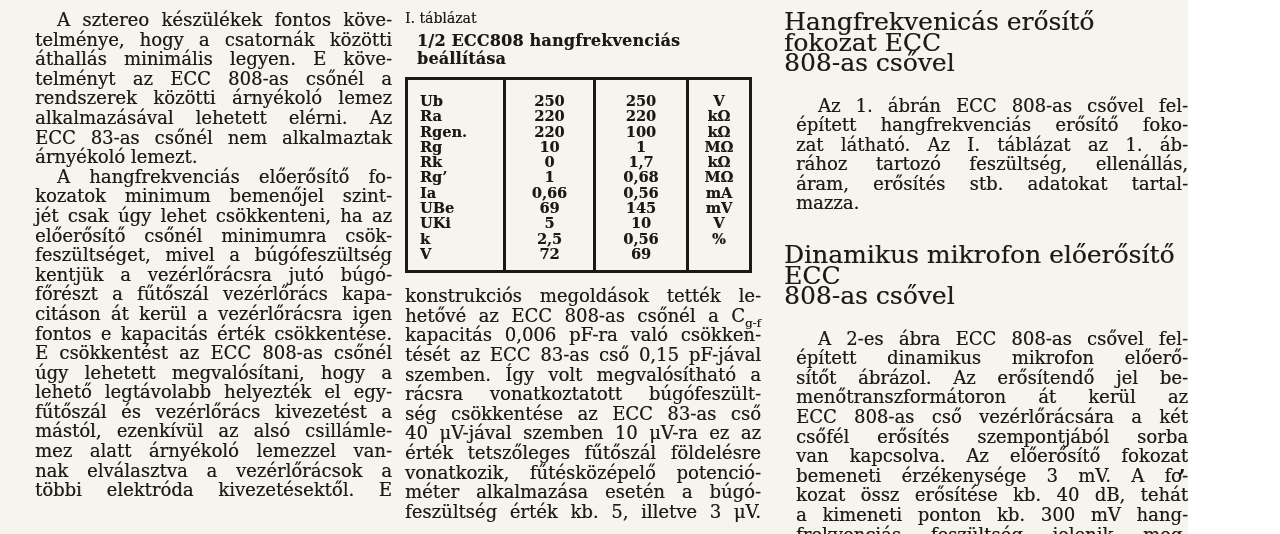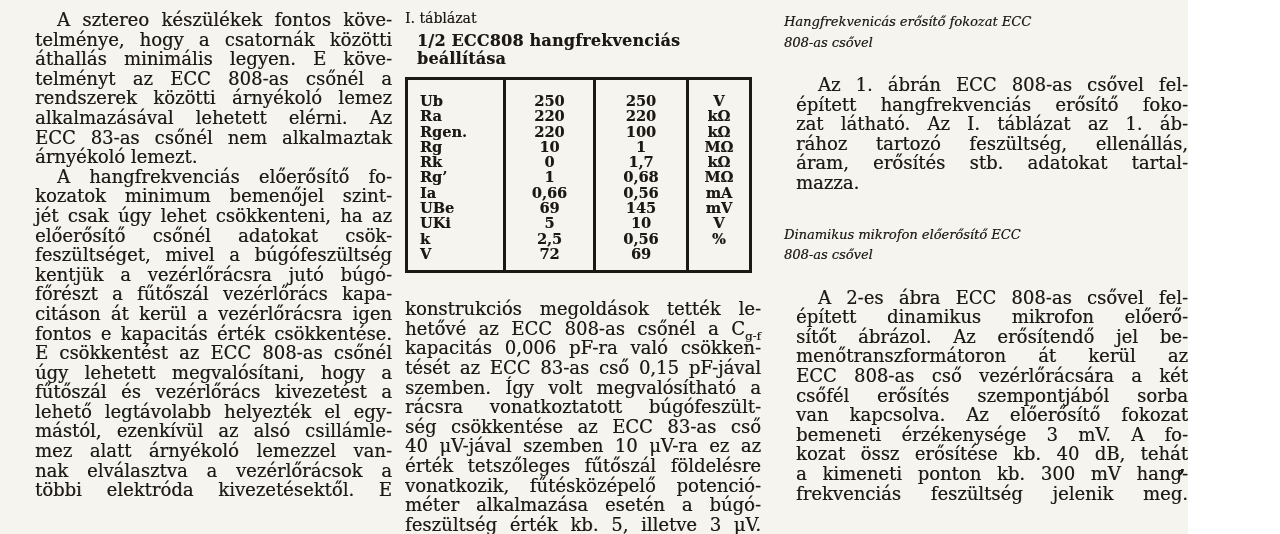--- a/index.html
+++ b/index.html
@@ -20,21 +20,21 @@
     font-size:18px;line-height:19.6px;
     text-align:justify;text-align-last:justify;
     text-shadow:0.4px 0.4px 0 rgba(28,24,19,0.55);
   }
   .line.last{text-align:left;text-align-last:left;}
   .line.indent{padding-left:22px;box-sizing:border-box;}
   .line sub{font-size:0.66em;line-height:0;}
 
   .heading{margin:2px 0 22px 0;}
   .hline{
-    font-style:italic;font-size:13px;line-height:20.5px;
+    font-size:25px;line-height:20.5px;
     text-shadow:0.4px 0.4px 0 rgba(28,24,19,0.5);
   }
   .rpara{margin-bottom:32px;margin-left:12px;}
   .rpara:last-child{margin-bottom:0;}
 
   .tbl-caption{
     font-size:14px;line-height:16px;
     margin:0 0 6px 0;
     text-shadow:0.3px 0.3px 0 rgba(28,24,19,0.5);
   }
@@ -50,21 +50,21 @@
   }
   .tcol{box-sizing:border-box;padding:13px 0 9px 0;}
   .tcol-name{width:98px;border-right:3px solid #1c1813;padding-left:12px;}
   .tcol-v1{width:90px;border-right:3px solid #1c1813;text-align:center;}
   .tcol-v2{width:93px;border-right:3px solid #1c1813;text-align:center;}
   .tcol-unit{flex:1;text-align:center;}
   .tcell{
     font-size:14.5px;line-height:15.3px;height:15.3px;
     text-shadow:0.3px 0.3px 0 rgba(28,24,19,0.5);
   }
-  .mid-text{margin-top:26px;}
+  .mid-text{margin-top:13px;}
 
   .ink-speck{
     position:absolute;left:1178px;top:464px;
     font-size:22px;font-weight:bold;
   }
 </style>
 </head>
 <body>
 
 <div class="page">
@@ -74,30 +74,30 @@
       <div class="line">telménye, hogy a csatornák közötti</div>
       <div class="line">áthallás minimális legyen. E köve-</div>
       <div class="line">telményt az ECC 808-as csőnél a</div>
       <div class="line">rendszerek közötti árnyékoló lemez</div>
       <div class="line">alkalmazásával lehetett elérni. Az</div>
       <div class="line">ECC 83-as csőnél nem alkalmaztak</div>
       <div class="line last">árnyékoló lemezt.</div>
       <div class="line indent">A hangfrekvenciás előerősítő fo-</div>
       <div class="line">kozatok minimum bemenőjel szint-</div>
       <div class="line">jét csak úgy lehet csökkenteni, ha az</div>
-      <div class="line">előerősítő csőnél adatokat csök-</div>
+      <div class="line">előerősítő csőnél minimumra csök-</div>
       <div class="line">feszültséget, mivel a búgófeszültség</div>
       <div class="line">kentjük a vezérlőrácsra jutó búgó-</div>
       <div class="line">főrészt a fűtőszál vezérlőrács kapa-</div>
       <div class="line">citáson át kerül a vezérlőrácsra igen</div>
       <div class="line">fontos e kapacitás érték csökkentése.</div>
       <div class="line">E csökkentést az ECC 808-as csőnél</div>
       <div class="line">úgy lehetett megvalósítani, hogy a</div>
+      <div class="line">lehető legtávolabb helyezték el egy-</div>
       <div class="line">fűtőszál és vezérlőrács kivezetést a</div>
-      <div class="line">lehető legtávolabb helyezték el egy-</div>
       <div class="line">mástól, ezenkívül az alsó csillámle-</div>
       <div class="line">mez alatt árnyékoló lemezzel van-</div>
       <div class="line">nak elválasztva a vezérlőrácsok a</div>
       <div class="line">többi elektróda kivezetésektől. E</div>
     </div>
 
   <div class="col col-mid">
     <div class="tbl-caption">I. táblázat</div>
     <div class="tbl-title">1/2 ECC808 hangfrekvenciás beállítása</div>
     <div class="ttable" id="ttable">

